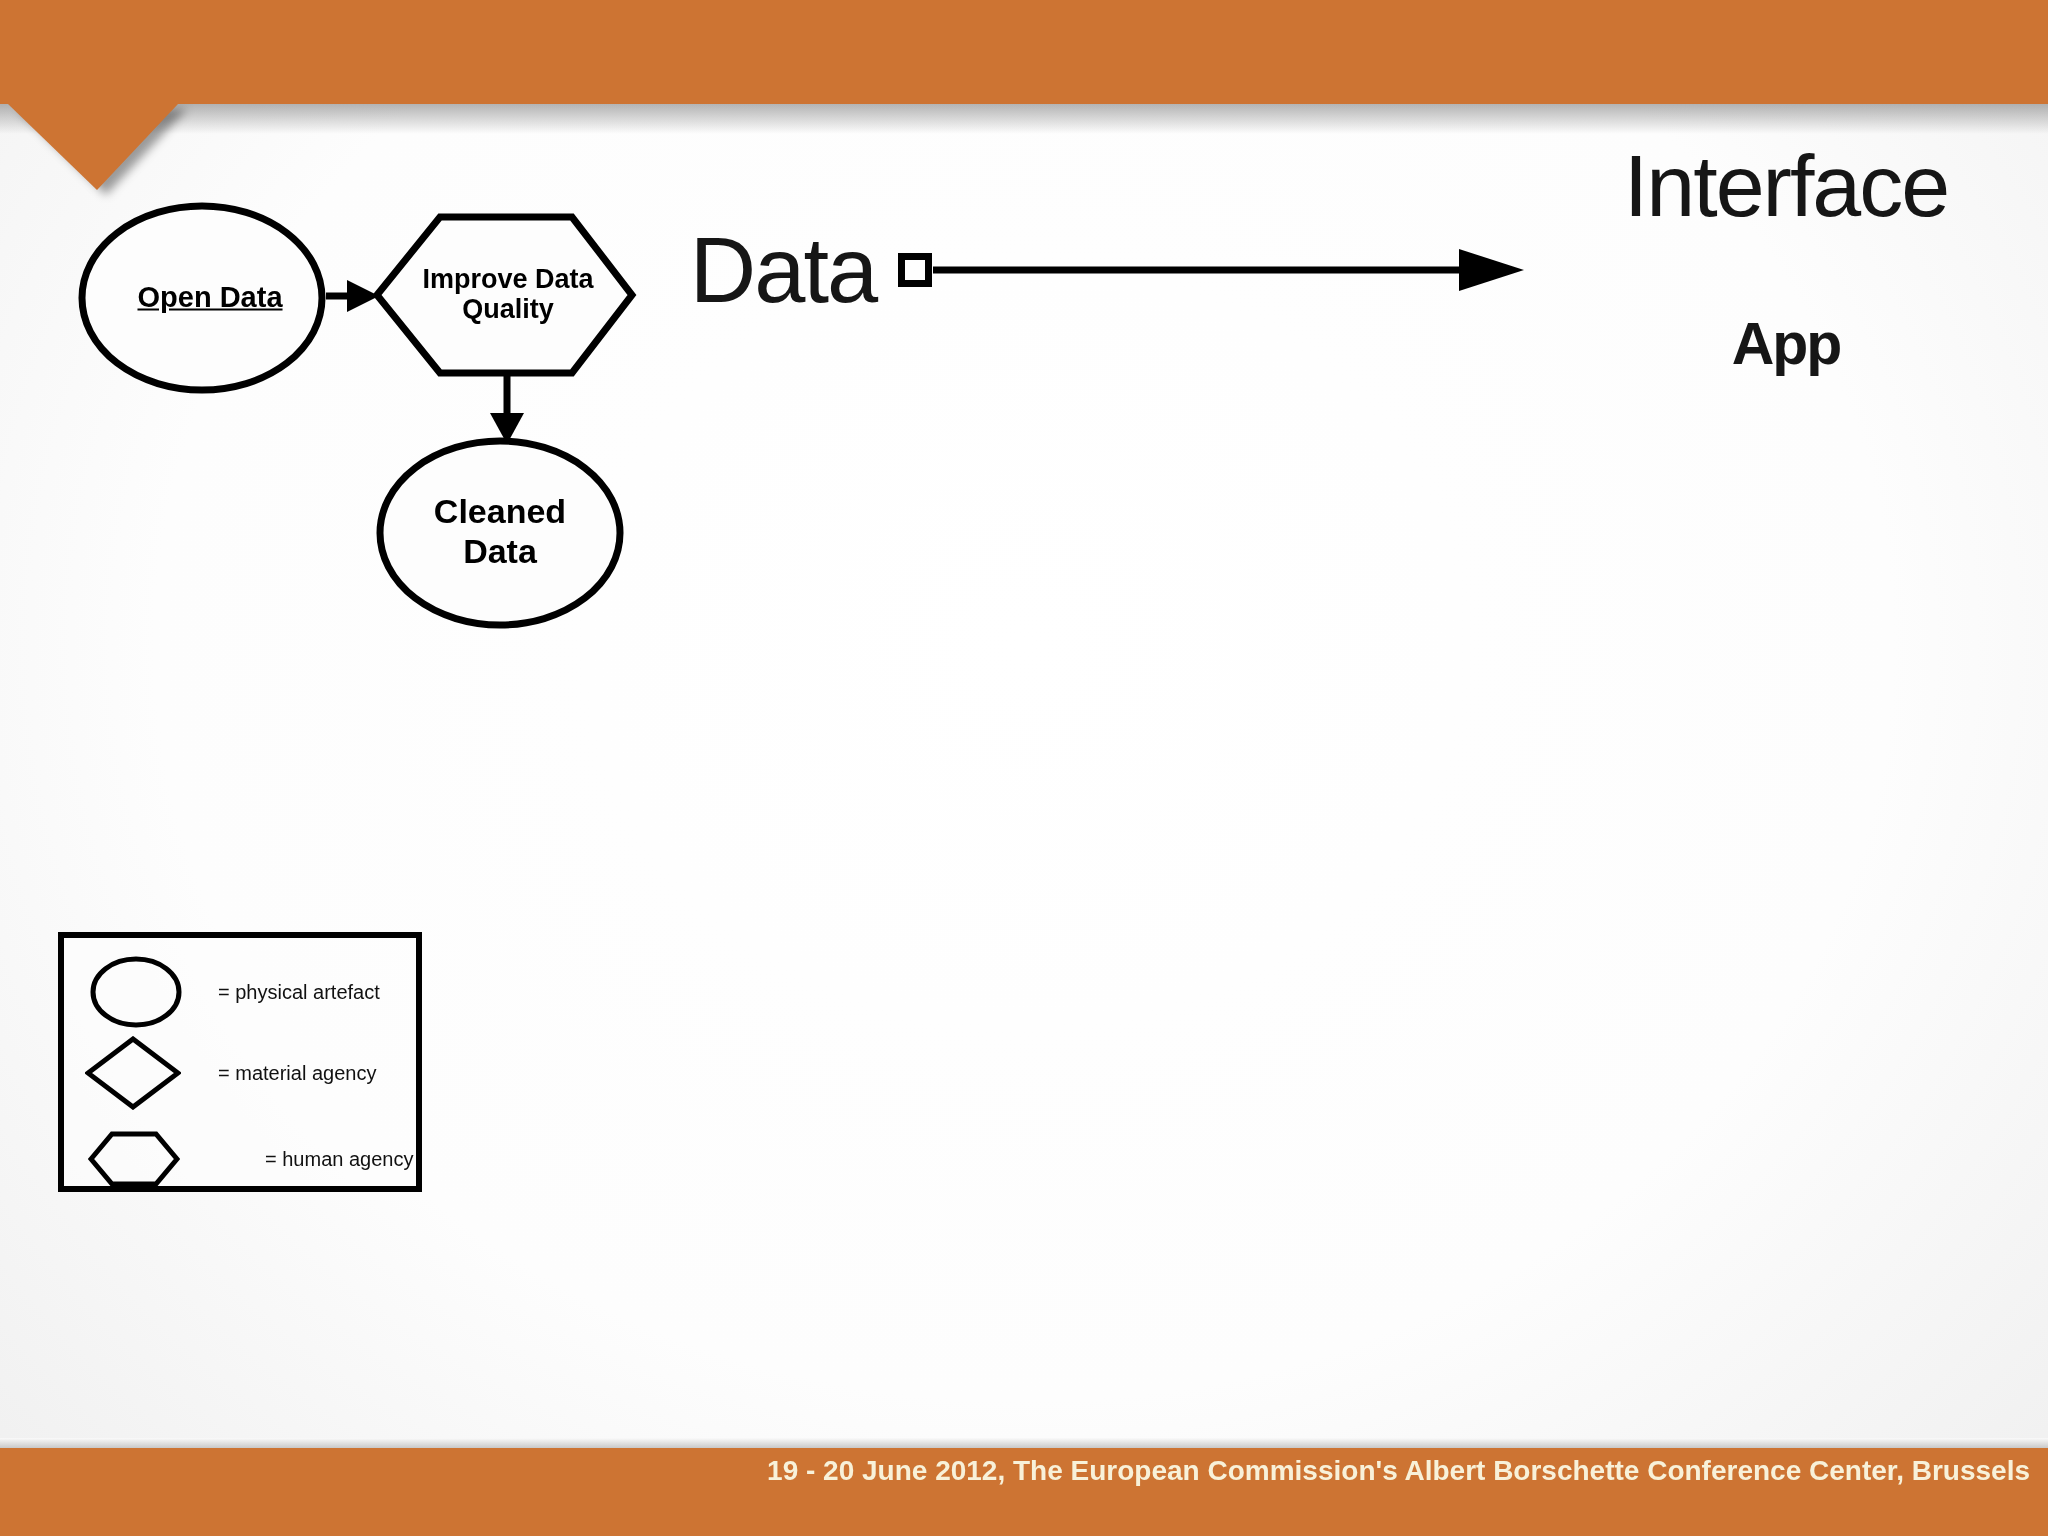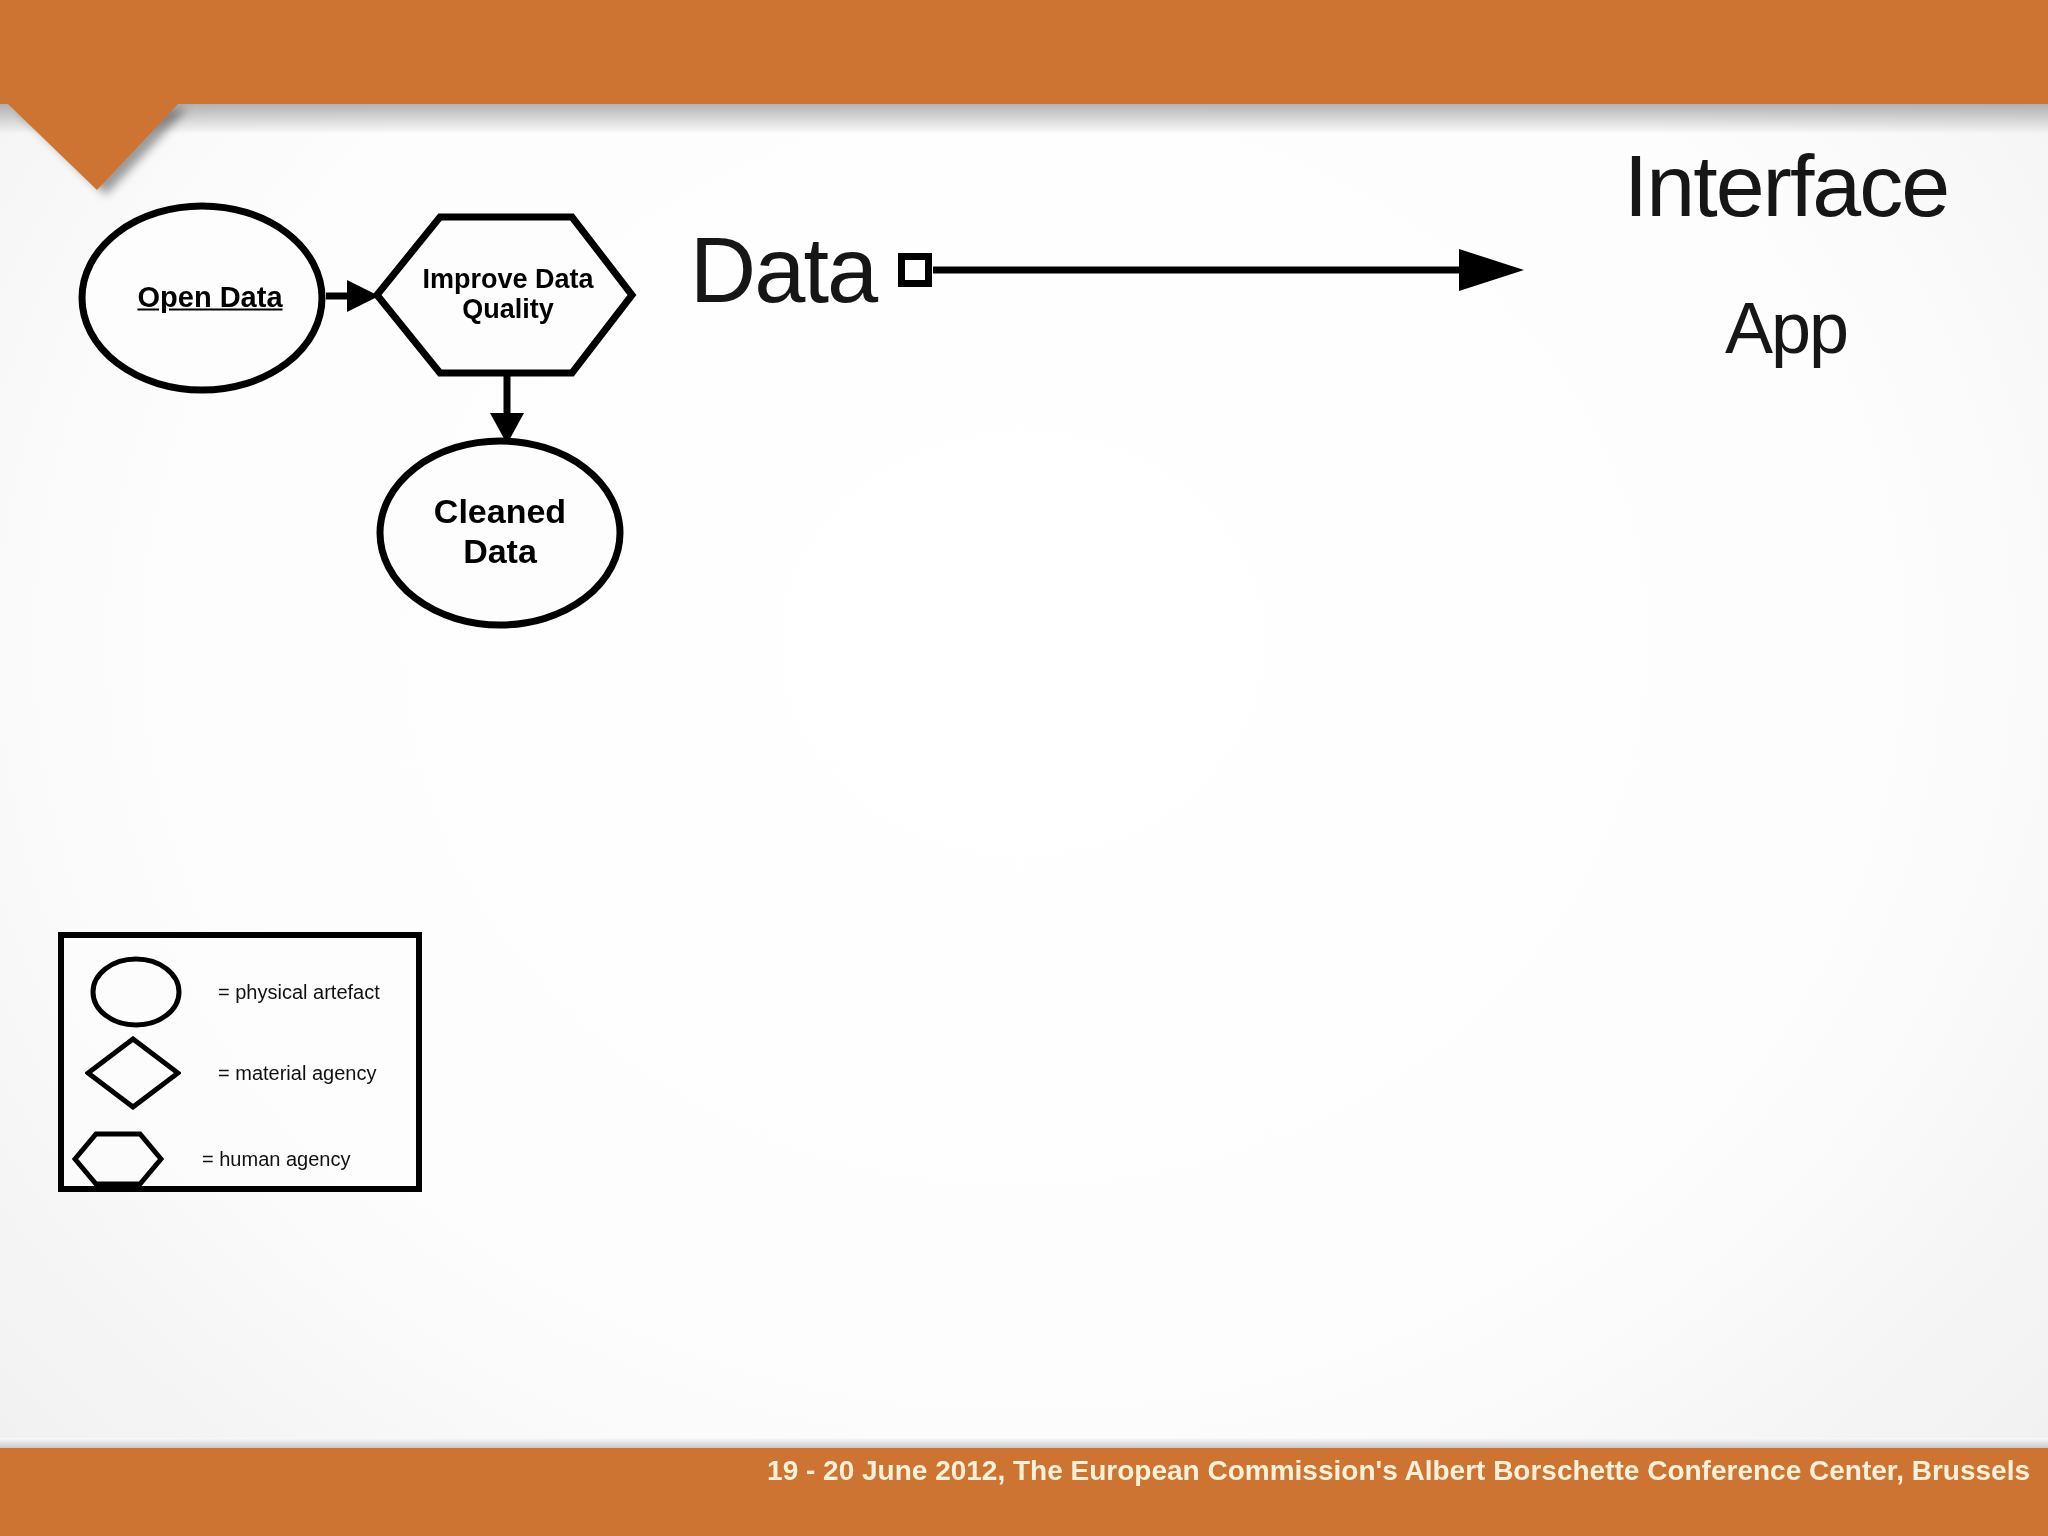--- a/index.html
+++ b/index.html
@@ -21,30 +21,30 @@
   .diagram-svg{position:absolute;left:0;top:0;width:2048px;height:1536px;z-index:2;}
   .node-label{position:absolute;transform:translate(-50%,-50%);font-weight:bold;text-align:center;
     white-space:nowrap;z-index:3;color:#000;}
   .lbl-open{left:210px;top:297px;font-size:29px;text-decoration:underline;}
   .lbl-improve{left:508px;top:294px;font-size:27px;line-height:1.12;}
   .lbl-cleaned{left:500px;top:531px;font-size:34px;line-height:1.18;}
   .big-label{position:absolute;transform:translate(-50%,-50%);font-weight:normal;color:#161616;
     white-space:nowrap;z-index:3;letter-spacing:-2px;}
   .lbl-data{left:783px;top:270px;font-size:92px;}
   .lbl-interface{left:1786px;top:186px;font-size:88px;}
-  .lbl-app{left:1786px;top:328px;font-size:72px;}
+  .lbl-app{left:1786px;top:344px;font-size:59px;font-weight:bold;}
   
   .legend{position:absolute;left:58px;top:932px;width:364px;height:260px;border:6px solid #000;
     box-sizing:border-box;background:rgba(253,253,253,.6);z-index:3;}
   .legend-row{position:absolute;display:flex;align-items:center;}
   .legend-row .shape{flex:0 0 auto;}
   .legend-label{font-size:20px;color:#111;white-space:nowrap;}
   .lrow1{left:26px;top:18px;height:72px;}
   .lrow2{left:21px;top:98px;height:74px;}
-  .lrow3{left:8px;top:192px;height:58px;}
+  .lrow3{left:24px;top:192px;height:58px;gap:47px;}
   .lrow1 .legend-label{margin-left:36px;}
   .lrow2 .legend-label{margin-left:37px;}
   .lrow3 .legend-label{margin-left:38px;}
   
   .citation{position:absolute;left:43px;top:1296px;font-family:"Liberation Serif", serif;
     font-size:29px;line-height:31px;color:#000;z-index:3;}
   .cit-indent{padding-left:68px;}
   .citation .it{font-style:italic;}
   
   .footer-fade{position:absolute;left:0;top:1438px;width:2048px;height:10px;

